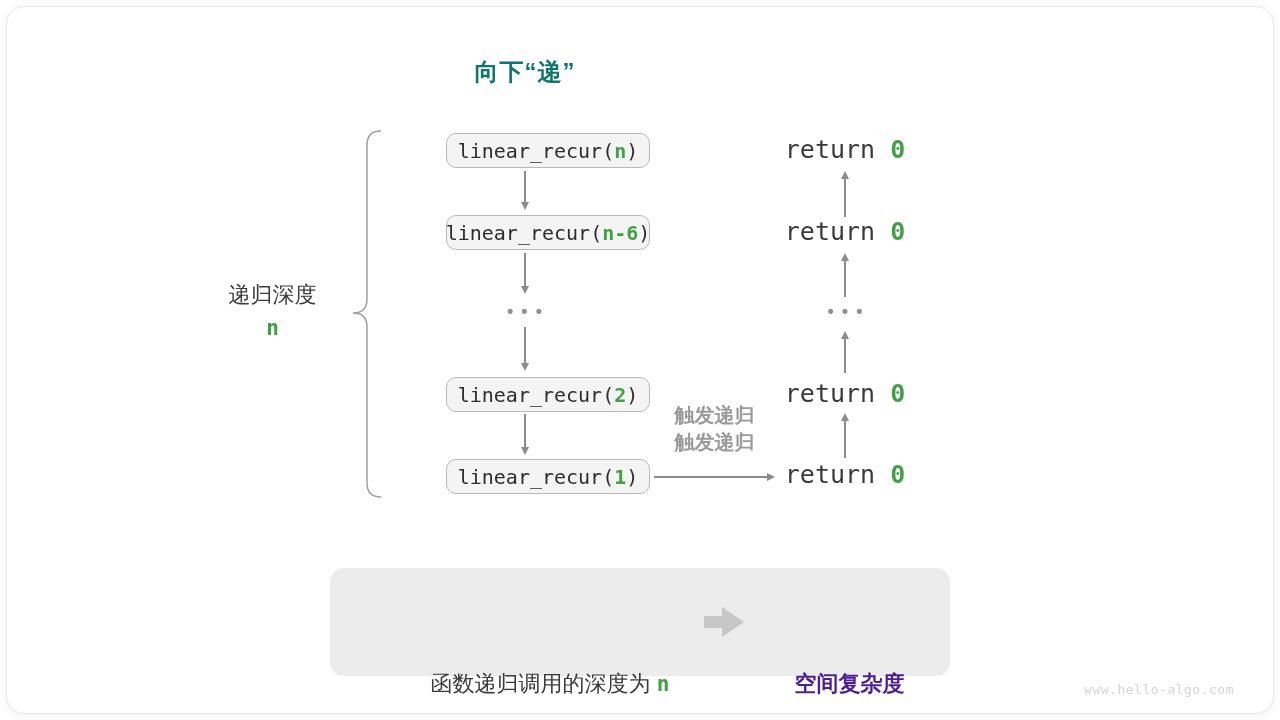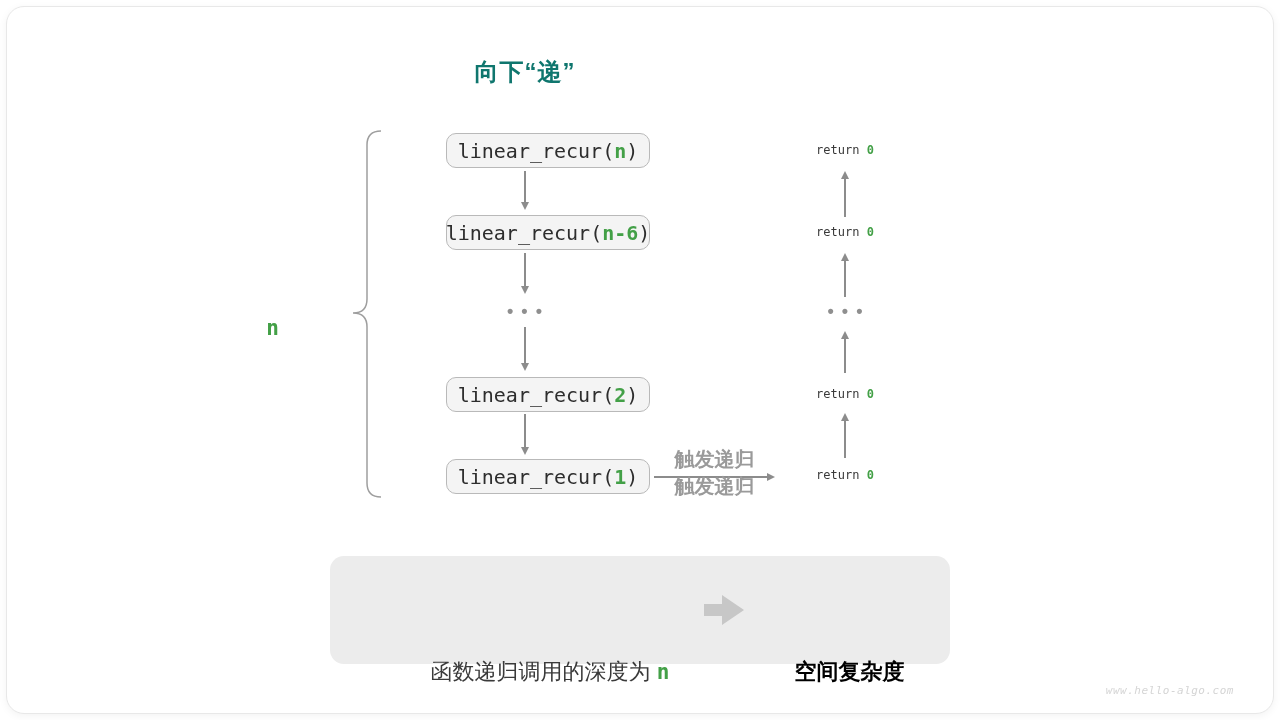--- a/index.html
+++ b/index.html
@@ -21,46 +21,46 @@
   .hdr-down{left:405px;} .hdr-up{left:725px;}
 
   .call-box{position:absolute;left:403px;width:204px;height:35px;background:#f4f4f4;
             border:1.5px solid #b9b9b9;border-radius:10px;display:flex;align-items:center;
             justify-content:center;font-family:"DejaVu Sans Mono",monospace;font-size:20px;
             color:var(--code-dark);white-space:pre;margin-left:43px;}
   .box-1{top:133px;} .box-2{top:215px;} .box-3{top:377px;} .box-4{top:459px;}
   .green-code{color:var(--green);font-weight:bold;}
 
   .ret{position:absolute;left:765px;width:160px;height:24px;line-height:24px;text-align:center;
-       font-family:"DejaVu Sans Mono",monospace;font-size:12px;color:#3a3a3a;white-space:pre;}
+       font-family:"DejaVu Sans Mono",monospace;font-size:25px;color:#3a3a3a;white-space:pre;}
   .ret-1{top:138px;} .ret-2{top:220px;} .ret-3{top:382px;} .ret-4{top:463px;}
 
   .dots{position:absolute;top:302px;height:18px;line-height:18px;text-align:center;
         color:#8f8f8f;font-size:18px;font-weight:bold;letter-spacing:8px;text-indent:8px;}
   .dots-left{left:403px;width:243px;} .dots-right{left:765px;width:160px;}
 
   .depth-title{position:absolute;left:205px;top:280px;width:135px;text-align:center;
                font-size:22px;color:#3d3d3d;}
   .depth-n{position:absolute;left:205px;top:316px;width:135px;text-align:center;
            font-family:"DejaVu Sans Mono",monospace;font-size:21px;font-weight:bold;color:var(--green);}
 
   .trigger{position:absolute;left:652px;top:402px;width:125px;text-align:center;
-           font-size:20px;font-weight:bold;color:#9a9a9a;line-height:27px;margin-top:44px;}
+           font-size:20px;font-weight:bold;color:#9a9a9a;line-height:27px;}
 
-  .summary{position:absolute;left:330px;top:556px;width:620px;height:108px;
+  .summary{position:absolute;left:330px;top:568px;width:620px;height:108px;
            background:#ececec;border-radius:14px;}
   .sum-left{position:absolute;left:18px;top:13px;width:404px;text-align:center;
             font-size:22px;color:#3a3a3a;line-height:41px;white-space:pre;}
   .sum-left .mono{font-family:"DejaVu Sans Mono",monospace;font-size:21px;}
   .sum-arrow{position:absolute;left:374px;top:39px;width:42px;height:30px;}
   .sum-right{position:absolute;left:432px;top:13px;width:175px;text-align:center;line-height:41px;white-space:pre;}
-  .sum-right .title-line{font-size:22px;font-weight:bold;color:#000000;}
+  .sum-right .title-line{font-size:22px;font-weight:bold;color:#4c1d95;}
 
   .watermark{position:absolute;right:46px;bottom:23px;font-family:"DejaVu Sans Mono",monospace;
-             font-size:11px;color:#d5d5d5;letter-spacing:.5px;font-style:italic;}
+             font-size:13px;color:#d5d5d5;letter-spacing:.5px;}
 </style>
 </head>
 <body>
 
 <div class="canvas">
   <div class="frame"></div>
 
   <svg class="svg-overlay" viewBox="0 0 1280 720">
     <defs>
       <marker id="ah" markerWidth="9" markerHeight="9" refX="5" refY="4" orient="auto" markerUnits="userSpaceOnUse">
@@ -82,20 +82,21 @@
       <line x1="845" y1="458" x2="845" y2="416"></line>
     </g>
 
     <line x1="654" y1="477" x2="772" y2="477" stroke="#8c8c8c" stroke-width="2" marker-end="url(#ah)"></line>
 
     <path d="M 381 131 Q 367 131 367 145 L 367 299 Q 367 313 353 313 Q 367 313 367 327 L 367 483 Q 367 497 381 497" fill="none" stroke="#9e9e9e" stroke-width="1.5"></path>
   </svg>
 
   <div class="col-header hdr-down">向下“递”</div>
 
+  <div class="depth-title">递归深度</div>
   <div class="depth-n">n</div>
 
   <div class="call-box box-1"><span>linear_recur(</span><span class="green-code">n</span><span>)</span></div>
   <div class="call-box box-2"><span>linear_recur(</span><span class="green-code">n-6</span><span>)</span></div>
   <div class="dots dots-left">•••</div>
   <div class="call-box box-3"><span>linear_recur(</span><span class="green-code">2</span><span>)</span></div>
   <div class="call-box box-4"><span>linear_recur(</span><span class="green-code">1</span><span>)</span></div>
 
   <div class="ret ret-1"><span>return </span><span class="green-code">0</span></div>
   <div class="ret ret-2"><span>return </span><span class="green-code">0</span></div>

